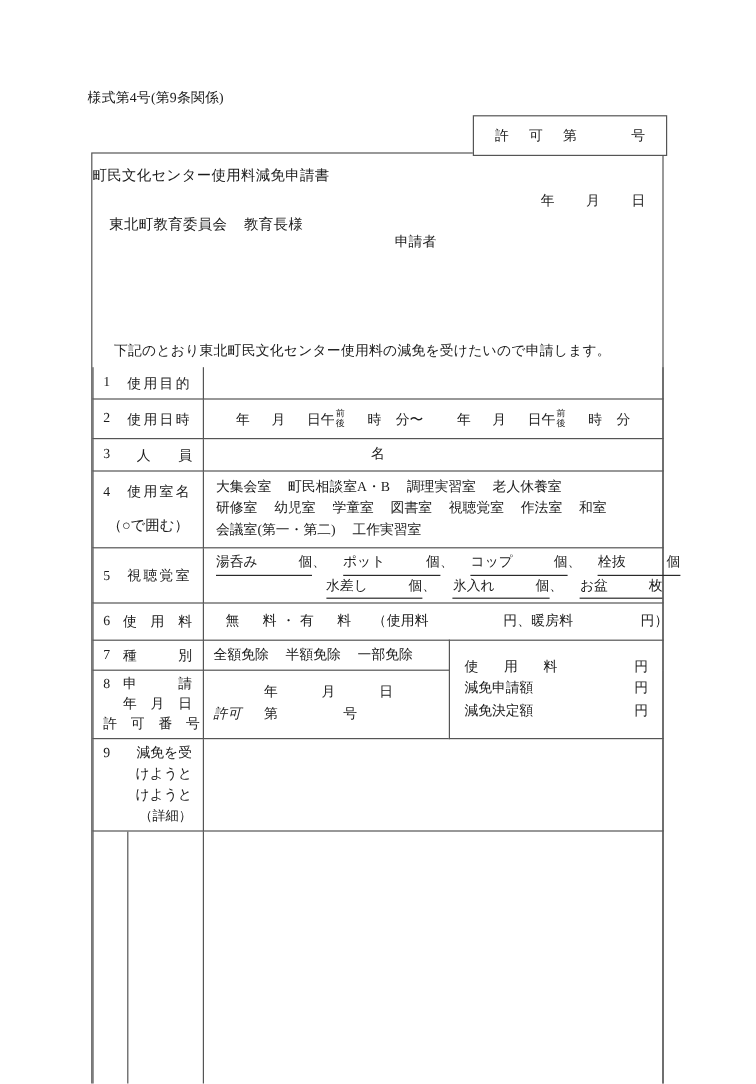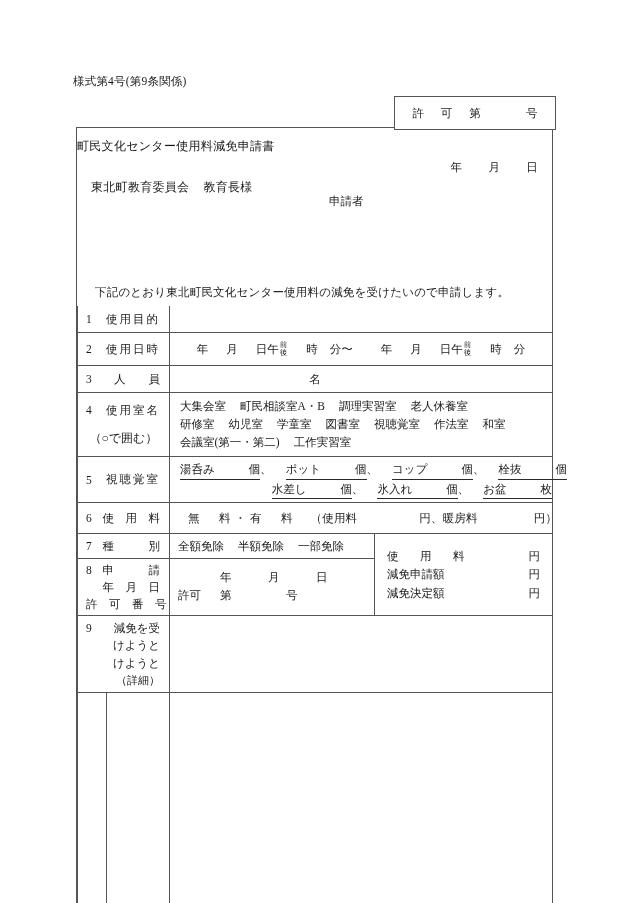--- a/index.html
+++ b/index.html
@@ -217,21 +217,21 @@
 
   
   .kind { padding-left: 8px; white-space: nowrap; }
   .kind span { margin-right: 14px; }
 
   
   .permit-mid { padding: 2px 0 3px 8px; line-height: 1.5; white-space: nowrap; }
   .pm1 { padding-left: 42px; }
   .pm1 .a { display: inline-block; width: 48px; }
   .pm1 .b { display: inline-block; width: 48px; }
-  .pm2 .k { display: inline-block; width: 42px; }
+  .pm2 .k { display: inline-block; width: 42px; font-style: italic; }
   .pm2 .d { display: inline-block; width: 66px; }
 
   
   .amounts { padding: 4px 10px 4px 12px; line-height: 1.62; }
   .am-row { display: flex; justify-content: space-between; white-space: nowrap; }
   .am-row .name.sp { letter-spacing: 5px; }
   .am-row .yen { padding-right: 2px; }
 
   
   .reason-lbl { line-height: 1.5; padding: 4px 0; text-align: center; }

